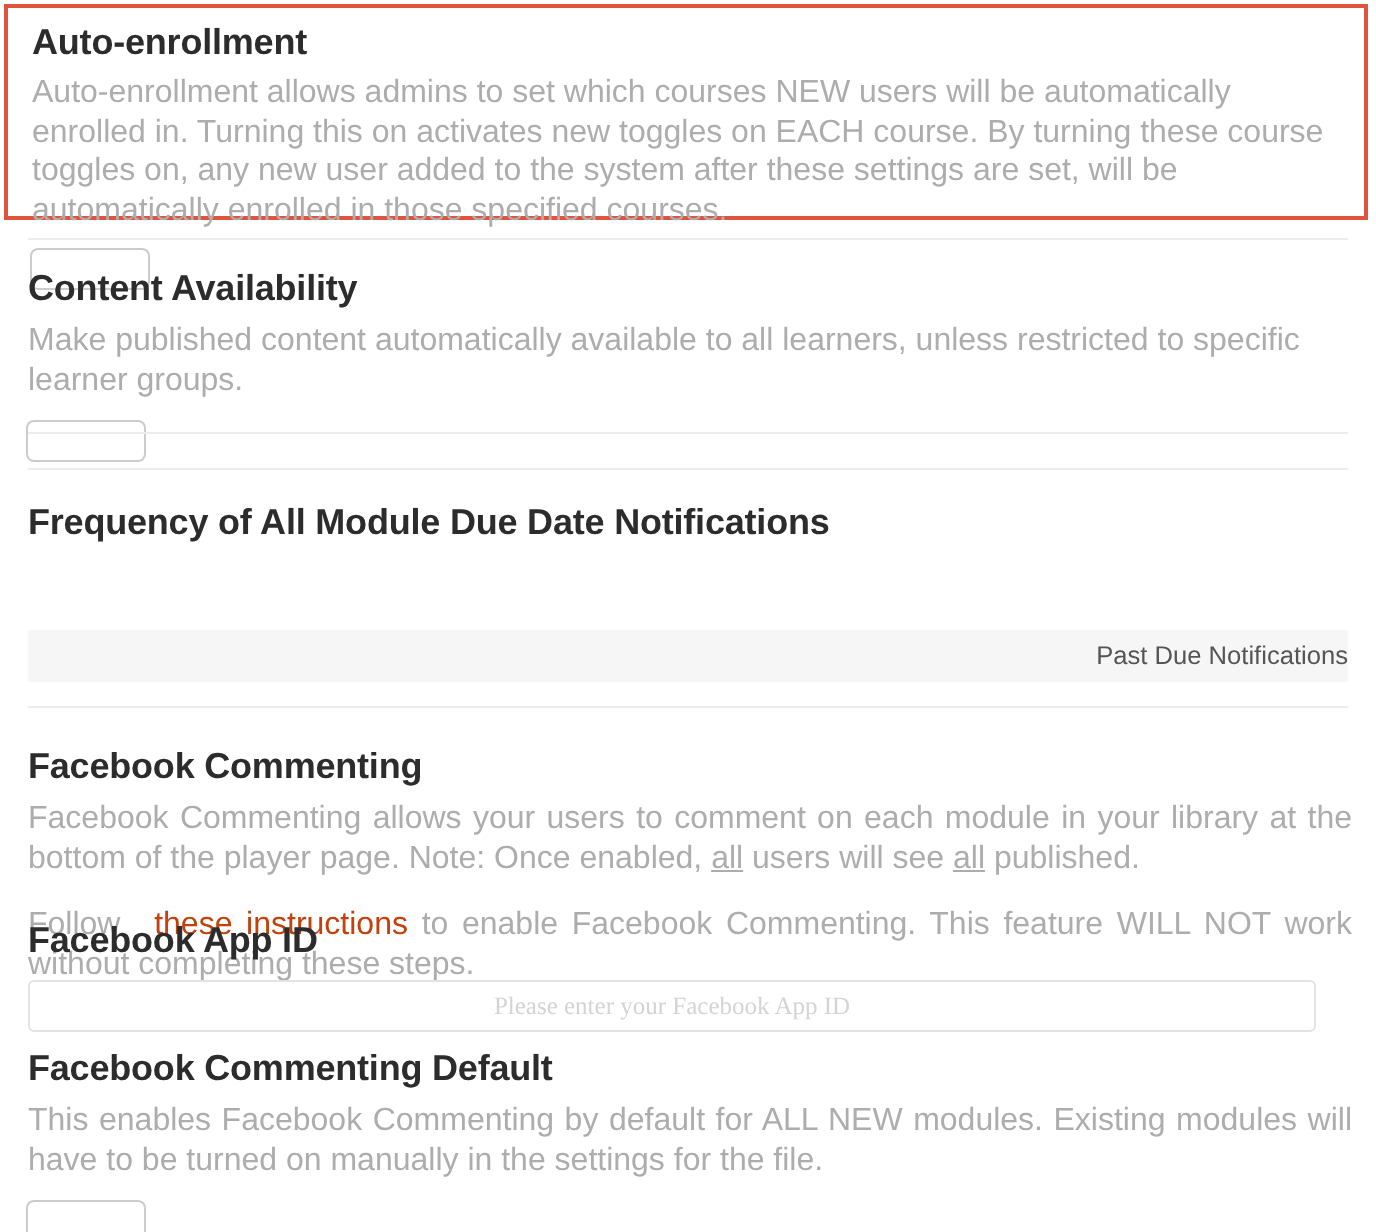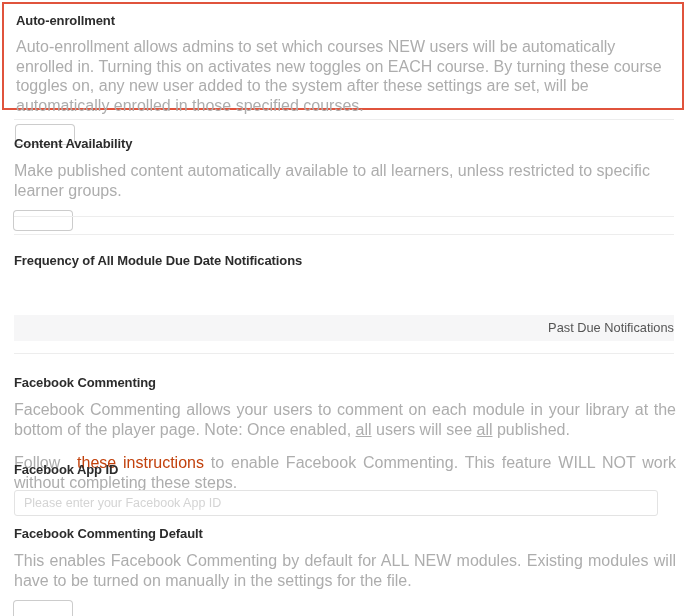--- a/index.html
+++ b/index.html
@@ -17,21 +17,21 @@
 
   .page {
     position: relative;
     width: 688px;
     height: 616px;
     box-sizing: border-box;
   }
 
   
   .section-heading {
-    font-size: 13px;
+    font-size: 18px;
     font-weight: bold;
     color: #2c2c2c;
     letter-spacing: -0.1px;
     margin: 0;
     line-height: 18px;
   }
   .section-desc {
     font-size: 16px;
     color: #adadad;
     line-height: 19.5px;
@@ -107,25 +107,26 @@
   }
 
   
   .text-input {
     width: 100%;
     height: 26px;
     box-sizing: border-box;
     border: 1px solid #e3e3e3;
     border-radius: 3px;
     padding: 0 9px;
-    font-family: Liberation Sans, sans-serif;
+    font-family: Liberation Serif, serif;
     font-size: 12.5px;
     color: #14532d;
     background: #ffffff;
     outline: none;
+    text-align: center;
   }
   .text-input::placeholder { color: #d4d4d4; }
 
   a.inline-link {
     color: #c2410c;
     text-decoration: none;
     cursor: pointer;
     margin-left: 10px;
   }
   u.u-word { text-decoration: underline; }

